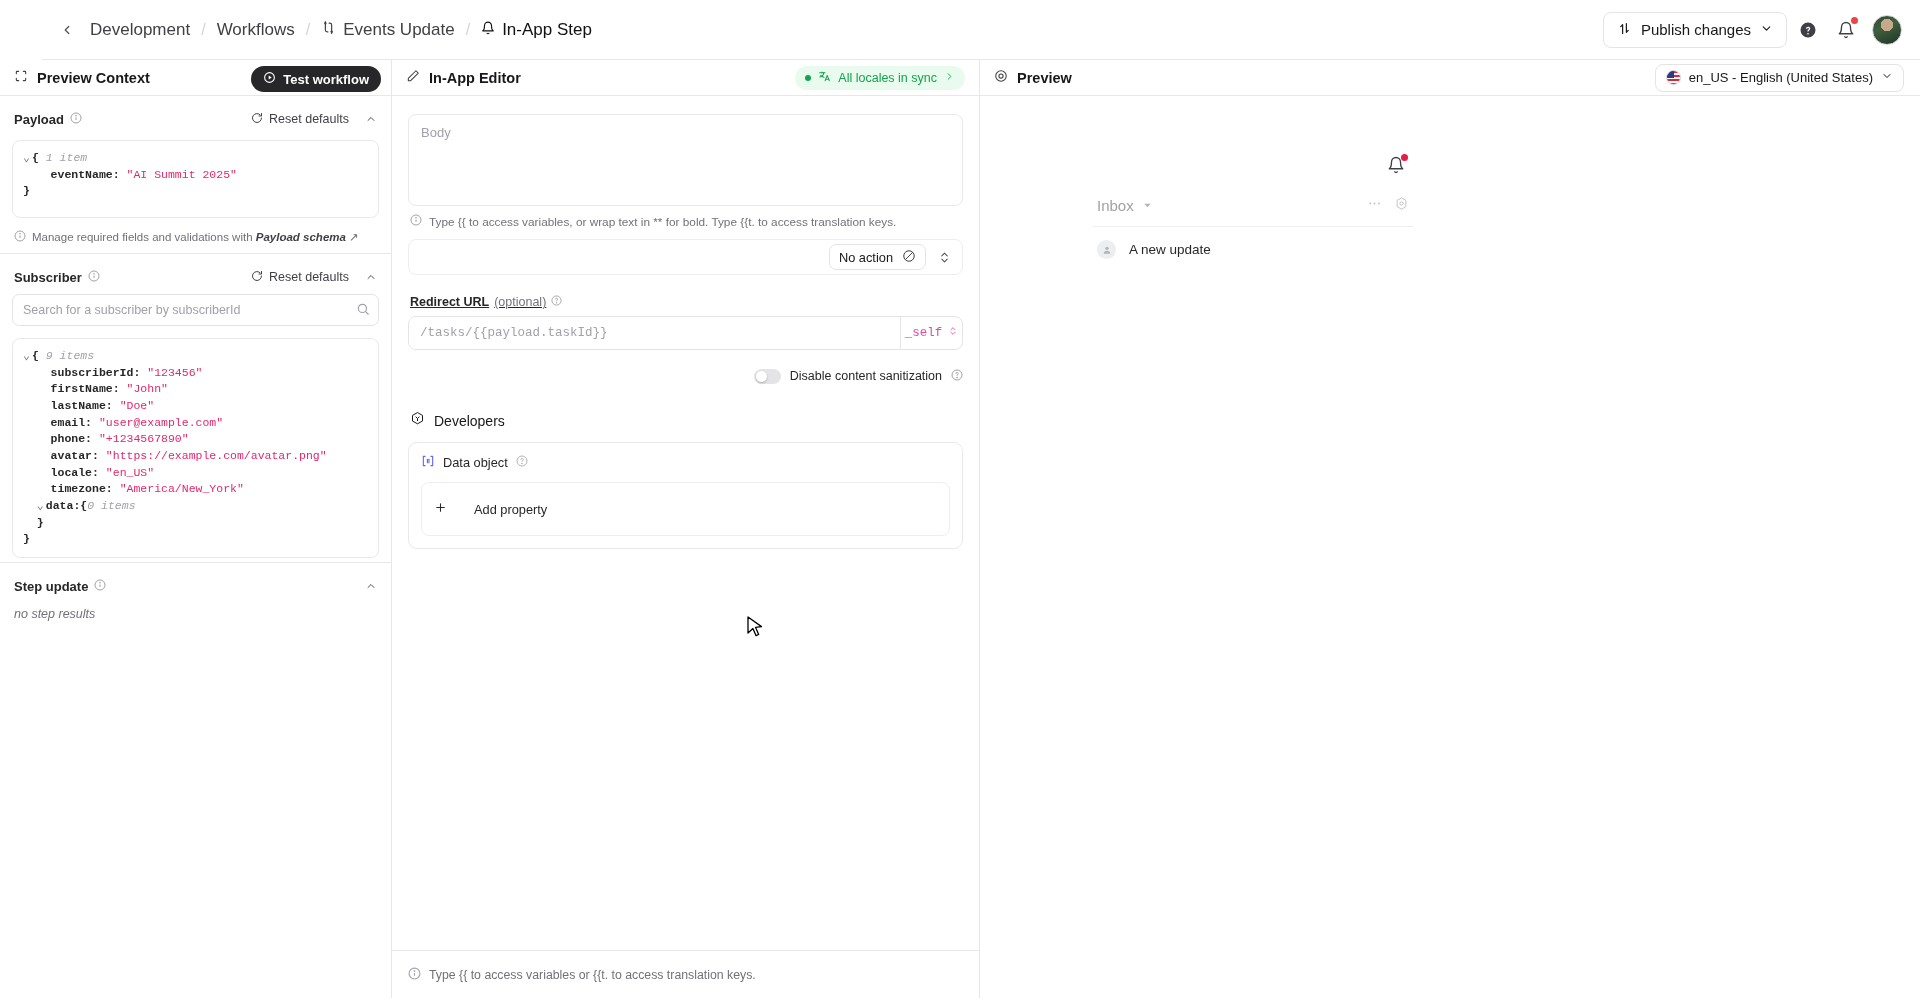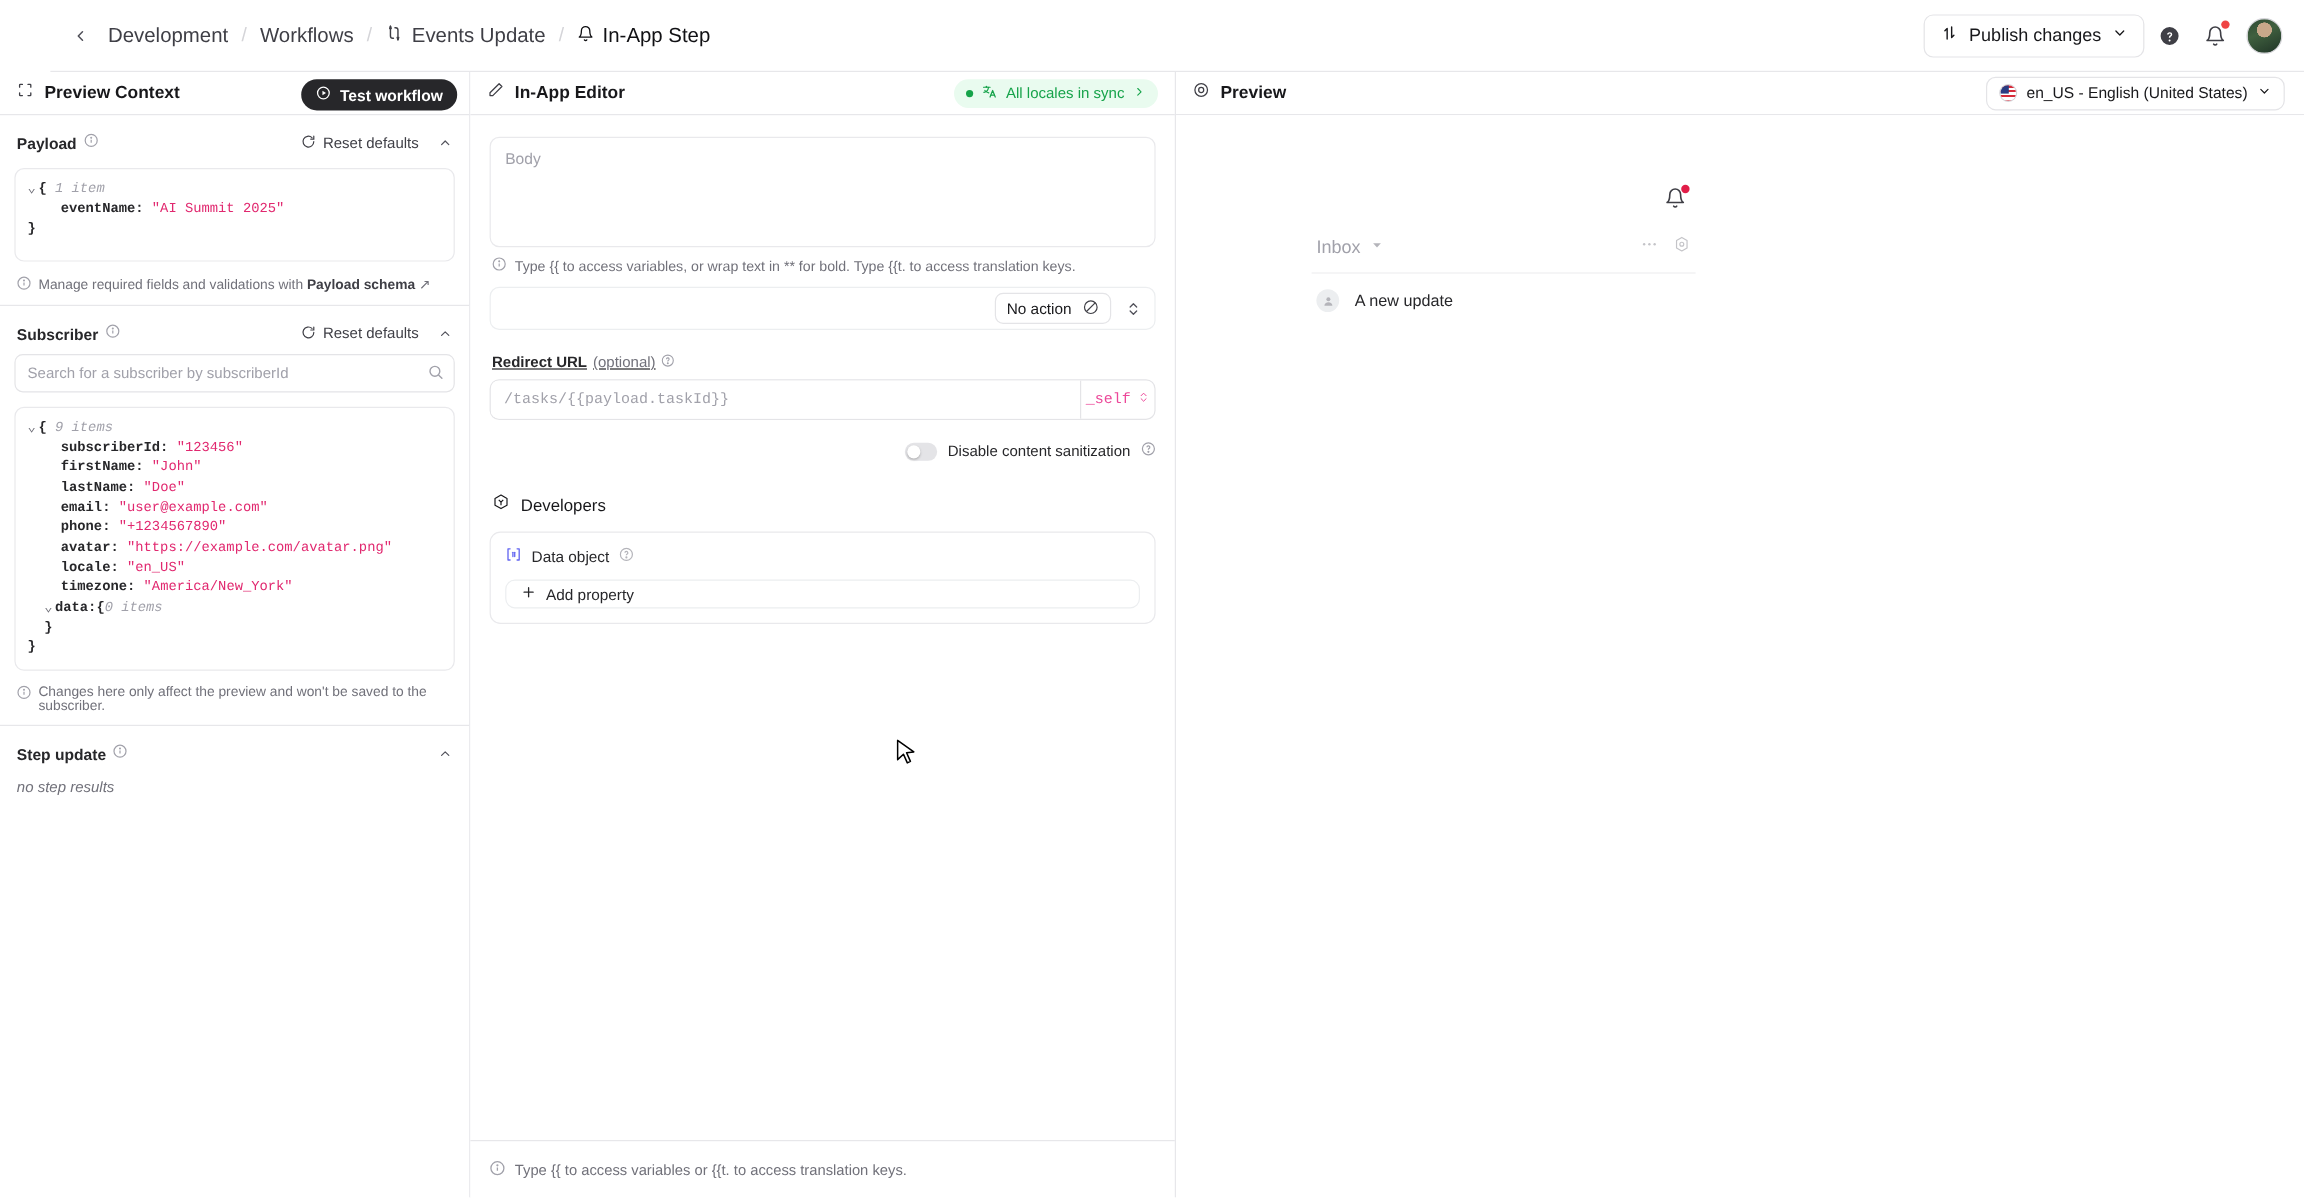--- a/index.html
+++ b/index.html
@@ -76,21 +76,21 @@
   .code-box.payload { min-height: 78px; }
   .ln { white-space: pre; }
   .k { color: #27272a; font-weight: 700; }
   .s { color: #e1286f; }
   .meta { color:#a1a1aa; font-style: italic; font-weight: 400;}
   .caret-sm { color:#71717a; display:inline-block; width:9px; }
   .hint {
     display:flex; align-items:flex-start; gap:6px; padding: 8px 14px 9px 14px;
     font-size: 11.5px; color:#71717a;
   }
-  .hint b { color:#3f3f46; font-weight: 700; }
+  .hint b { color:#3f3f46; font-weight: 700; font-style: italic; }
   .divider { height:1px; background:#e7e7ea; }
   .search-wrap { position:relative; margin: 0 12px 8px 12px; }
   .search-input {
     width:100%; height: 32px; border:1px solid #e4e4e7; border-radius:7px;
     padding: 0 32px 0 10px; font-size: 12.5px; color:#18181b; outline:none;
     font-family:"Liberation Sans", sans-serif; background:#fff;
   }
   .search-input::placeholder { color:#a1a1aa; }
   .search-ico { position:absolute; right:9px; top:8px; color:#a1a1aa; }
   .no-results { font-size: 12.5px; color:#71717a; font-style: italic; padding: 4px 14px; }
@@ -152,22 +152,22 @@
      cursor:pointer; }
   .toggle .knob { position:absolute; top:2px; left:2px; width:11px; height:11px; border-radius:50%;
      background:#fff; box-shadow: 0 1px 2px rgba(0,0,0,.25); }
   .sanitize-label { font-size:12.5px; color:#27272a; }
   .dev-head { display:flex; align-items:center; gap:9px; margin: 26px 0 12px 2px; }
   .dev-title { font-size:14px; color:#18181b; }
   .dev-card { border:1px solid #e9e9ec; border-radius:9px; padding: 11px 12px 12px 12px; }
   .dev-row { display:flex; align-items:center; gap:8px; font-size:12.8px; color:#27272a;
      margin-bottom: 11px; }
   .add-prop {
-    border:1px solid #eceef0; border-radius:8px; height:24px; display:flex; align-items:center;
-    gap:8px; padding: 0 12px; font-size:12.8px; color:#27272a; cursor:pointer;
+    border:1px solid #eceef0; border-radius:8px; height:54px; display:flex; align-items:center;
+    gap:27px; padding: 0 12px; font-size:12.8px; color:#27272a; cursor:pointer;
   }
   .center-foot { border-top:1px solid #e7e7ea; height:48px; display:flex; align-items:center;
      gap:8px; padding: 0 16px; font-size:12.3px; color:#71717a; }
 
   
   .right { flex:1; display:flex; flex-direction:column; background:#fff; }
   .right-head { height:36px; display:flex; align-items:center; padding:0 16px 0 14px; gap:9px;
      border-bottom:1px solid #e7e7ea; }
   .locale-select {
     margin-left:auto; display:flex; align-items:center; gap:8px; height:28px; padding:0 10px;
@@ -372,30 +372,20 @@
       <div class="ln">&nbsp;&nbsp;&nbsp;&nbsp;<span class="k">firstName:</span> <span class="s">"John"</span></div>
       <div class="ln">&nbsp;&nbsp;&nbsp;&nbsp;<span class="k">lastName:</span> <span class="s">"Doe"</span></div>
       <div class="ln">&nbsp;&nbsp;&nbsp;&nbsp;<span class="k">email:</span> <span class="s">"user@example.com"</span></div>
       <div class="ln">&nbsp;&nbsp;&nbsp;&nbsp;<span class="k">phone:</span> <span class="s">"+1234567890"</span></div>
       <div class="ln">&nbsp;&nbsp;&nbsp;&nbsp;<span class="k">avatar:</span> <span class="s">"https://example.com/avatar.png"</span></div>
       <div class="ln">&nbsp;&nbsp;&nbsp;&nbsp;<span class="k">locale:</span> <span class="s">"en_US"</span></div>
       <div class="ln">&nbsp;&nbsp;&nbsp;&nbsp;<span class="k">timezone:</span> <span class="s">"America/New_York"</span></div>
       <div class="ln">&nbsp;&nbsp;<span class="caret-sm">⌄</span><span class="k">data:{</span><span class="meta">0 items</span></div>
       <div class="ln">&nbsp;&nbsp;<span class="k">}</span></div>
       <div class="ln"><span class="k">}</span></div>
-    </div>
-    <div class="hint">
-      <span>
-        <svg width="12" height="12" viewBox="0 0 24 24" fill="none" stroke="#a1a1aa" stroke-width="2">
-            <circle cx="12" cy="12" r="10"></circle>
-            <line x1="12" y1="11" x2="12" y2="16"></line>
-            <circle cx="12" cy="7.6" r="0.7" fill="#a1a1aa"></circle>
-          </svg>
-      </span>
-      <span>Changes here only affect the preview and won't be saved to the subscriber.</span>
     </div>
     <div class="divider"></div>
 
     <div class="section-head">
       <span class="section-title">Step update</span>
       <span>
         <svg width="12" height="12" viewBox="0 0 24 24" fill="none" stroke="#a1a1aa" stroke-width="2">
             <circle cx="12" cy="12" r="10"></circle>
             <line x1="12" y1="11" x2="12" y2="16"></line>
             <circle cx="12" cy="7.6" r="0.7" fill="#a1a1aa"></circle>

